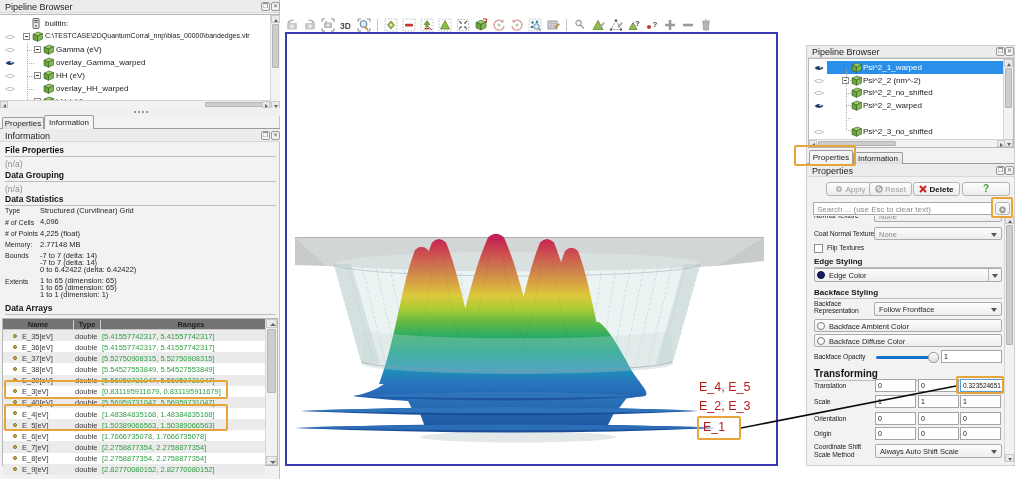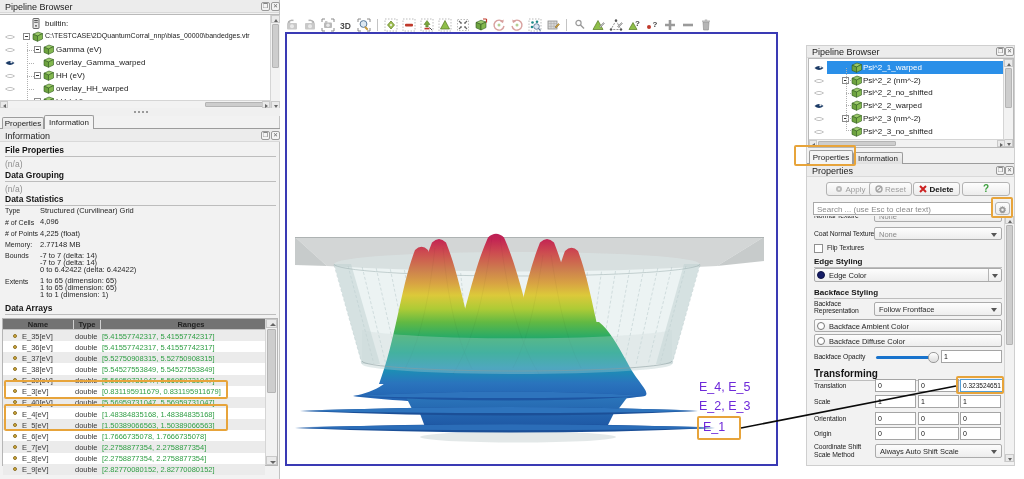--- a/index.html
+++ b/index.html
@@ -54,21 +54,21 @@
 
   
   #center { left:283px; top:0; width:498px; height:479px; }
   #tabbar { position:absolute; left:0; top:0; width:498px; height:16px; background:#ececec; border-bottom:1px solid #b6b6b6; }
   #layout-tab { left:1px; top:0; width:68px; height:16px; background:#fbfbfb; border:1px solid #a2a2a2; border-bottom:none; border-radius:2px 2px 0 0; z-index:2; font-size:9.5px; color:#1d1d1d; }
   #plus-tab { left:70px; top:2px; width:18px; height:14px; background:#ececec; border:1px solid #b0b0b0; border-bottom:none; border-radius:2px 2px 0 0; font-size:10px; color:#333; text-align:center; line-height:13px; }
   #toolbar { position:absolute; left:2px; top:17px; width:496px; height:15px; display:flex; align-items:center; gap:4px; }
   .tb-icon { width:14px; height:14px; flex:0 0 auto; }
   .tb-sep { width:1px; height:12px; background:#c4c4c4; flex:0 0 auto; margin:0 2px; }
   #viewport { position:absolute; left:2px; top:32px; width:493px; height:434px; border:2px solid #3a3ab4; background:#fff; }
-  .e-label { position:absolute; font-size:12.5px; color:#6d28d9; white-space:nowrap; }
+  .e-label { position:absolute; font-size:12.5px; color:#b91c1c; white-space:nowrap; }
 
   
   #right-panel { left:806px; top:45px; width:209px; height:421px; background:#f2f2f2; border:1px solid #cfcfcf; }
   #right-tree { position:absolute; left:1px; top:12px; width:206px; height:90px; background:#fff; border:1px solid #b9b9b9; overflow:hidden; }
   #right-tabs { position:absolute; left:0; top:104px; width:207px; height:14px; }
   .btn { position:absolute; height:14px; background:linear-gradient(#fdfdfd,#ececec); border:1px solid #b3b3b3; border-radius:3px; font-size:8px; text-align:center; color:#1c1c1c; }
   .btn .ic { display:inline-block; vertical-align:-1px; margin-right:2px; }
   #search-input { position:absolute; background:#fff; border:1px solid #a9a9a9; font-size:8px; color:#8c8c8c; padding:2px 0 0 3px; }
   #props-scroll { position:absolute; left:1px; top:170px; width:196px; height:246px; overflow:hidden; background:#f2f2f2; }
   .prop-label { position:absolute; font-size:6.8px; letter-spacing:-0.1px; color:#232323; }
@@ -625,32 +625,20 @@
               <path d="M0.5 4 Q5 0.2 9.5 4 Q5 7.8 0.5 4 Z" fill="#1b3b66"></path>
               <circle cx="6.4" cy="3.2" r="1.1" fill="#fff" opacity="0.85"></circle>
             </svg></span>
           <span class="cube" style="left:42px;"><svg width="11" height="11" viewBox="0 0 11 11">
               <path d="M1 3.2 L6 1 L10.5 2.6 L5.5 5 Z" fill="#9cc96a" stroke="#2f5a1d" stroke-width="0.6"></path>
               <path d="M1 3.2 L5.5 5 L5.5 10.3 L1 8.4 Z" fill="#6da23f" stroke="#2f5a1d" stroke-width="0.6"></path>
               <path d="M5.5 5 L10.5 2.6 L10.5 8 L5.5 10.3 Z" fill="#83b84f" stroke="#2f5a1d" stroke-width="0.6"></path>
             </svg></span>
           <span class="tree-label" style="left:54px;">Psi^2_2_warped</span>
         </div>
-        <div class="tree-row" style="top: 52.8px;">
-          <span class="eye"><svg width="10" height="8" viewBox="0 0 10 8">
-              <path d="M0.5 4 Q5 0.8 9.5 4 Q5 7.2 0.5 4 Z" fill="none" stroke="#c3c3c3" stroke-width="1"></path>
-            </svg></span>
-          <span class="expander" style="left:33px;"></span>
-          <span class="cube" style="left:42px;"><svg width="11" height="11" viewBox="0 0 11 11">
-              <path d="M1 3.2 L6 1 L10.5 2.6 L5.5 5 Z" fill="#9cc96a" stroke="#2f5a1d" stroke-width="0.6"></path>
-              <path d="M1 3.2 L5.5 5 L5.5 10.3 L1 8.4 Z" fill="#6da23f" stroke="#2f5a1d" stroke-width="0.6"></path>
-              <path d="M5.5 5 L10.5 2.6 L10.5 8 L5.5 10.3 Z" fill="#83b84f" stroke="#2f5a1d" stroke-width="0.6"></path>
-            </svg></span>
-          <span class="tree-label" style="left:54px;">Psi^2_3 (nm^-2)</span>
-        </div>
         <div class="tree-row" style="top: 65.5px;">
           <span class="eye"><svg width="10" height="8" viewBox="0 0 10 8">
               <path d="M0.5 4 Q5 0.8 9.5 4 Q5 7.2 0.5 4 Z" fill="none" stroke="#c3c3c3" stroke-width="1"></path>
             </svg></span>
           <span class="cube" style="left:42px;"><svg width="11" height="11" viewBox="0 0 11 11">
               <path d="M1 3.2 L6 1 L10.5 2.6 L5.5 5 Z" fill="#9cc96a" stroke="#2f5a1d" stroke-width="0.6"></path>
               <path d="M1 3.2 L5.5 5 L5.5 10.3 L1 8.4 Z" fill="#6da23f" stroke="#2f5a1d" stroke-width="0.6"></path>
               <path d="M5.5 5 L10.5 2.6 L10.5 8 L5.5 10.3 Z" fill="#83b84f" stroke="#2f5a1d" stroke-width="0.6"></path>
             </svg></span>
           <span class="tree-label" style="left:54px;">Psi^2_3_no_shifted</span>

